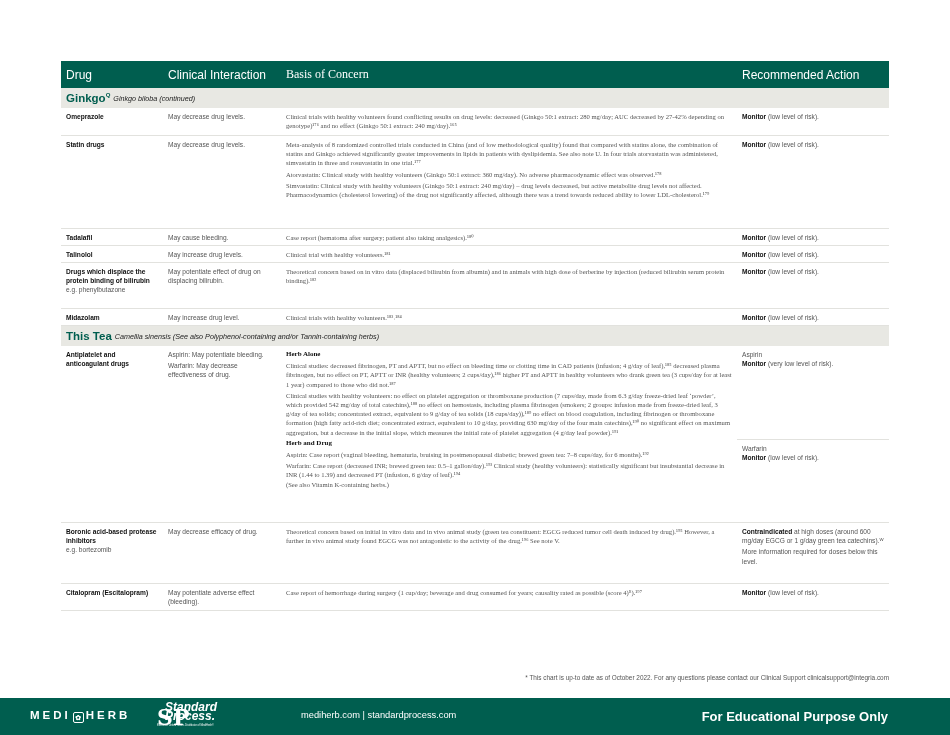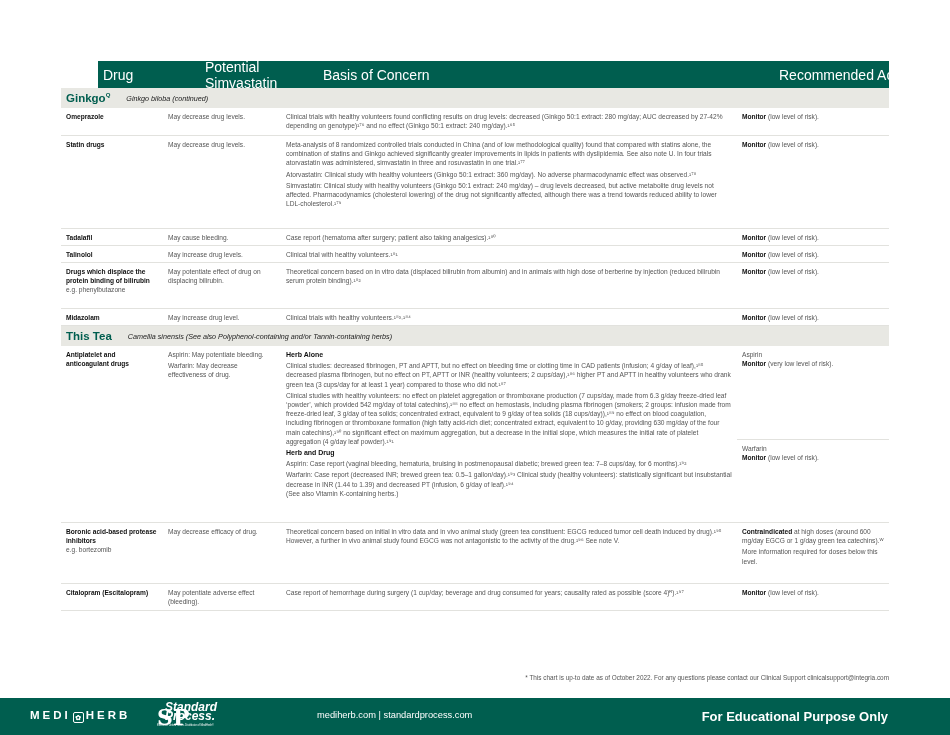--- a/index.html
+++ b/index.html
@@ -1,56 +1,56 @@
 <!DOCTYPE html>
 <html><head>
 <meta charset="utf-8">
 <style>
   * { box-sizing: border-box; margin: 0; padding: 0; }
   html, body { width: 950px; height: 735px; background: #ffffff; overflow: hidden; }
   body { font-family: "Liberation Sans", sans-serif; color: #555; position: relative; }
   .page { position: absolute; left: 61px; top: 61px; width: 828px; }
-  .thead { display: flex; background: #005e4f; height: 27px; align-items: center; color: #fff; font-size: 14px; margin-left: 37px; }
+  .thead { display: flex; background: #005e4f; height: 27px; align-items: center; color: #fff; font-size: 12px; }
   .thead div { padding-left: 5px; }
   .c1 { width: 102px; flex: none; }
   .c2 { width: 118px; flex: none; }
-  .c3 { width: 456px; flex: none; }
+  .c3 { width: 456px; flex: none; font-family: Liberation Serif, serif; }
   .c4 { width: 152px; flex: none; }
   .section { background: #e8e8e3; height: 20px; display: flex; align-items: center; padding-left: 5px; }
   .section .herb { color: #005e4f; font-size: 11.5px; font-weight: bold; }
-  .section .latin { color: #222; font-size: 7.2px; font-style: italic; margin-left: 16px; }
+  .section .latin { color: #222; font-size: 7.2px; font-style: italic; margin-left: 3px; }
   .section sup { font-size: 6px; }
   .row { display: flex; border-bottom: 1px solid #e2e2de; font-size: 6.6px; line-height: 9.2px; }
   .row > div { padding: 4px 5px 4px 5px; }
   .drug { color: #111; font-weight: bold; }
   .drug .eg { font-weight: normal; color: #555; display: block; }
   .interaction p + p { margin-top: 2px; }
   .basis p + p { margin-top: 2px; }
   .basis .sub { color: #111; font-weight: bold; font-size: 7px; margin-bottom: 2px; }
   .action b { color: #111; }
   .action .split { border-top: 1px solid #e2e2de; margin: 0 -5px; padding: 4px 5px 0 5px; }
   .note { position: absolute; right: 61px; top: 674px; font-size: 6.4px; color: #555; }
   .footer { position: absolute; left: 0; top: 698px; width: 950px; height: 37px; background: #005e4f; display: flex; align-items: center; color: #fff; }
   .logo-medi { position: absolute; left: 30px; top: 11px; font-size: 11.5px; font-weight: bold; letter-spacing: 3px; color: #fff; }
   .logo-medi .flower { display: inline-block; width: 11px; height: 11px; border: 1px solid #fff; border-radius: 2px; vertical-align: -1px; margin: 0 2px; font-size: 7px; line-height: 9px; text-align: center; letter-spacing: 0; }
   .logo-sp { position: absolute; left: 157px; top: 5px; width: 80px; height: 28px; }
   .logo-sp .sp-mark { position: absolute; left: 0; top: 1px; font-size: 22px; font-weight: bold; font-family: "DejaVu Serif", serif; }
   .logo-sp .sp-name { position: absolute; left: 8px; top: 0; font-size: 12px; font-weight: bold; line-height: 8.5px; font-style: italic; }
   .logo-sp .sp-tag { position: absolute; left: 0; top: 21px; font-size: 2.6px; white-space: nowrap; }
-  .urls { position: absolute; left: 276px; top: 12px; font-size: 9.3px; color: #fff; padding-left: 41px; }
+  .urls { position: absolute; left: 260px; top: 12px; font-size: 9.3px; color: #fff; padding-left: 41px; }
   .edu { position: absolute; right: 62px; top: 11px; font-size: 13px; color: #fff; font-weight: bold; }
   .pagenum { position: absolute; right: 32px; top: 11px; font-size: 9.5px; color: #fff; margin-top: 48px; }
 </style>
 </head>
 <body>
 
 <div class="page">
   <div class="thead">
     <div class="c1">Drug</div>
-    <div class="c2">Potential Simvastatin</div>
+    <div class="c2">Clinical Interaction</div>
     <div class="c3">Basis of Concern</div>
     <div class="c4">Recommended Action</div>
   </div>
 
   <div class="section">
     <span class="herb"><span>Ginkgo</span><sup>Q</sup></span>
     <span class="latin">Ginkgo biloba (continued)</span>
   </div>
 
   <div class="row" style="height:28px">

